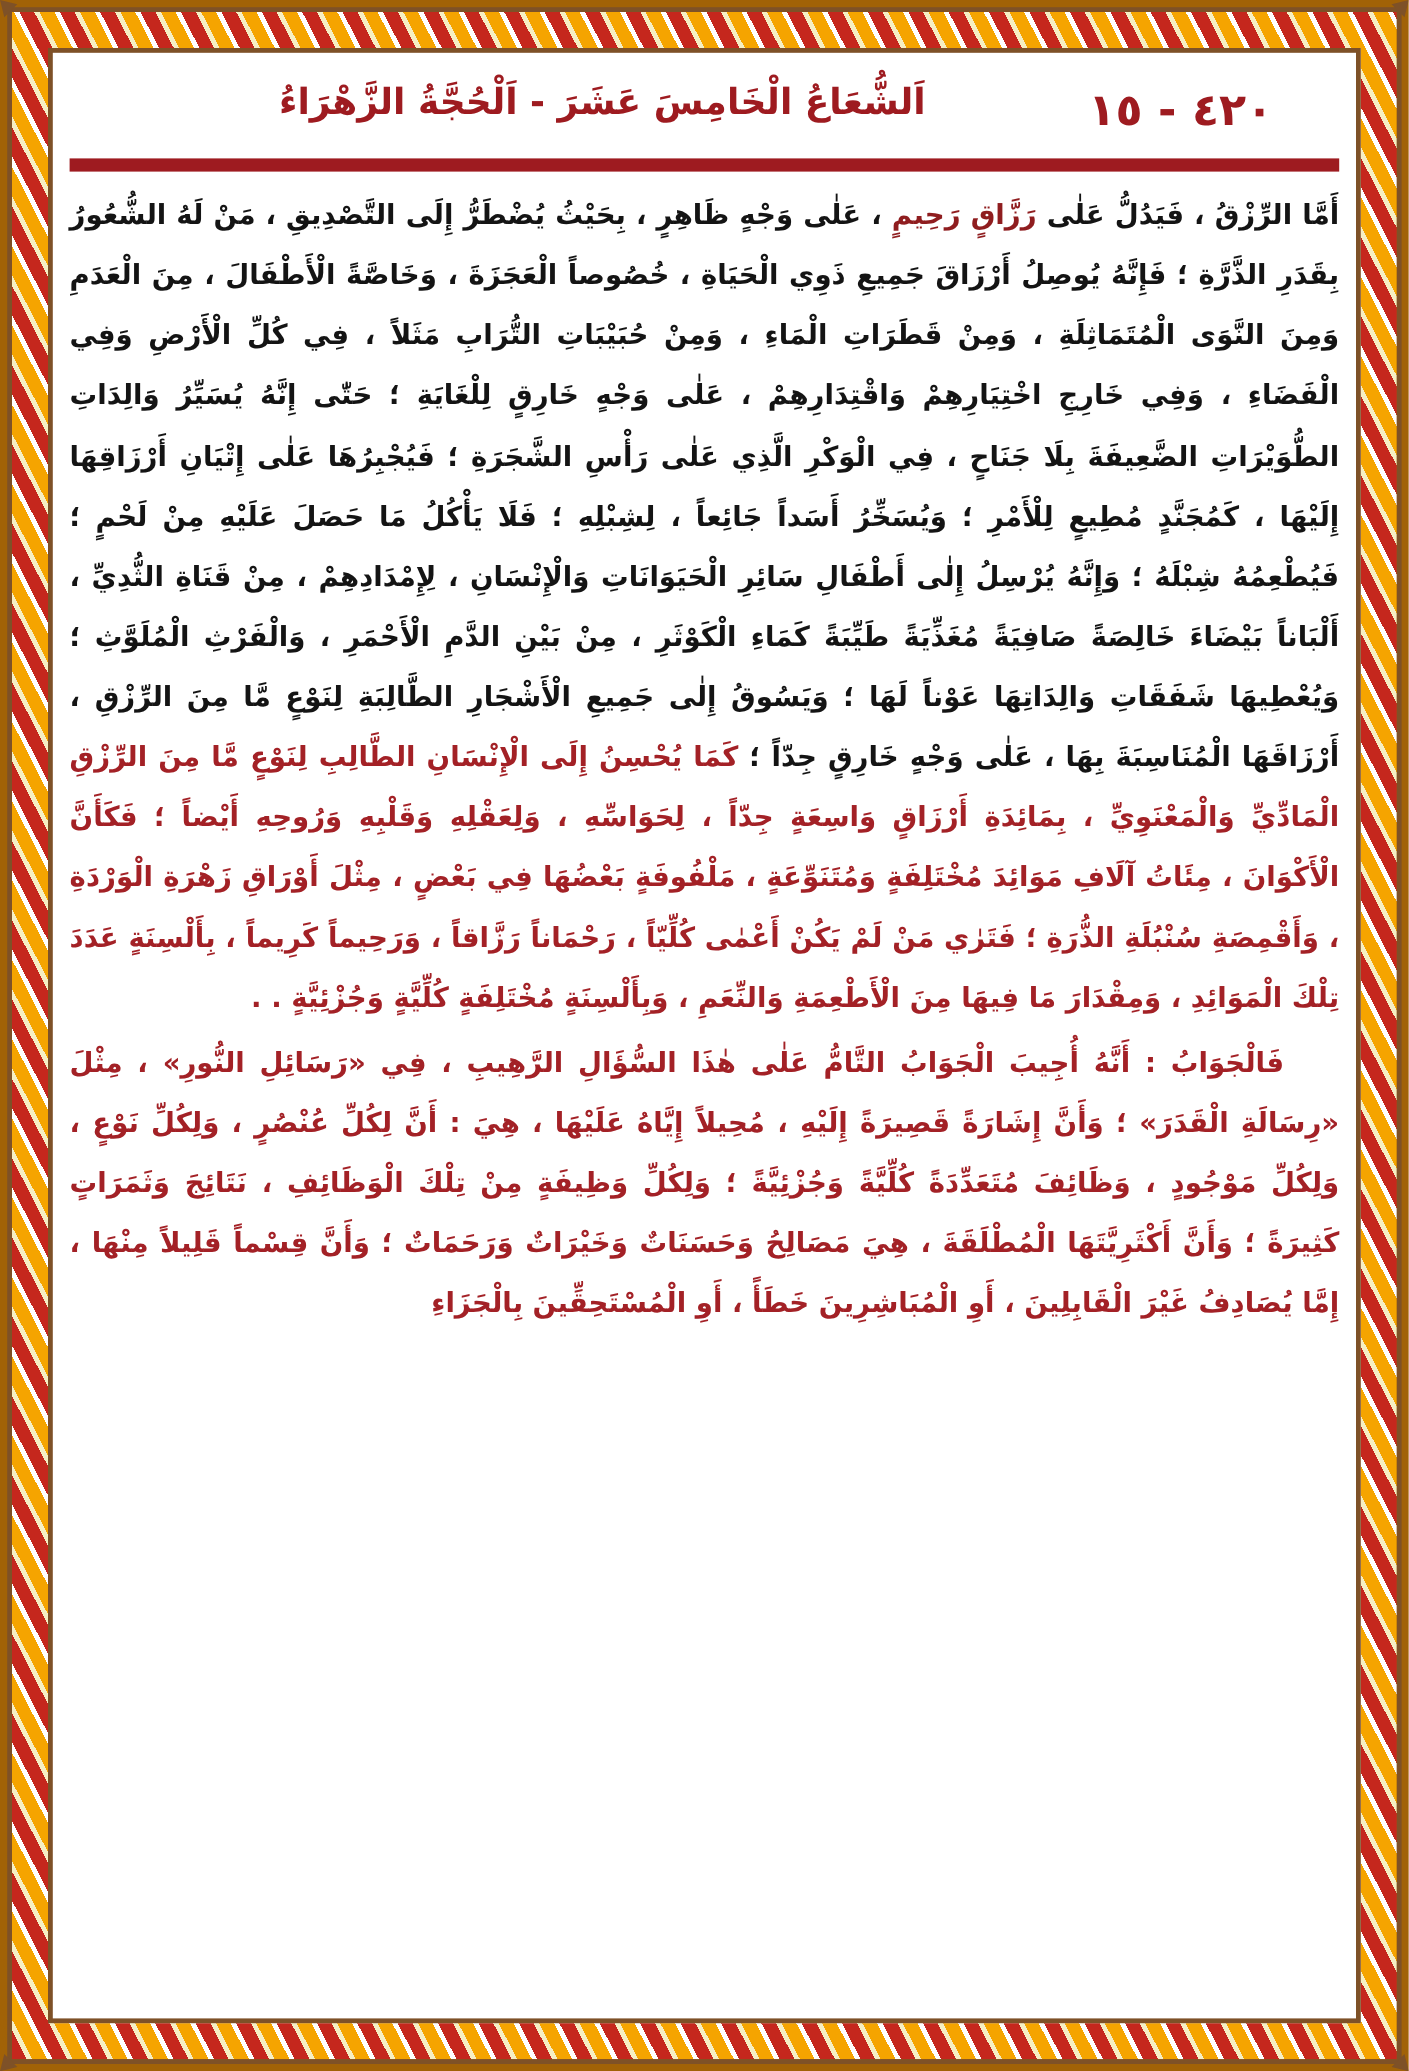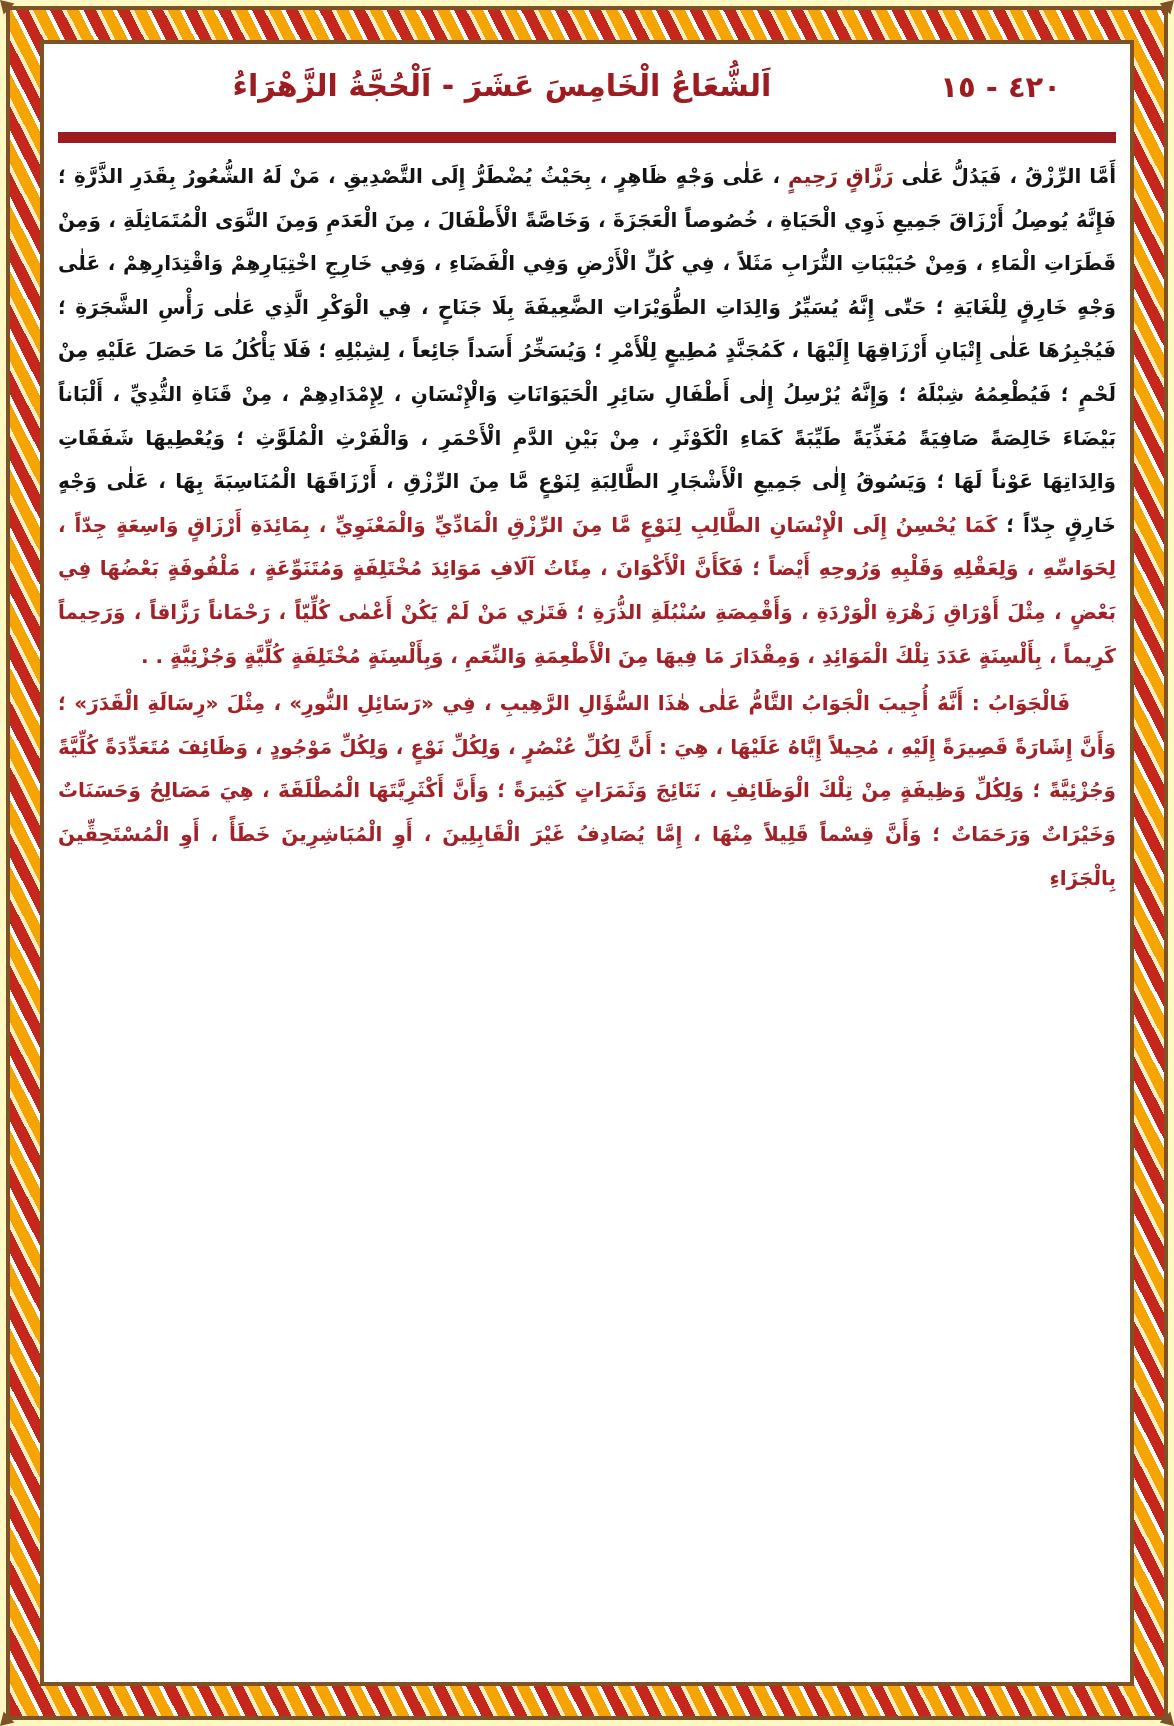--- a/index.html
+++ b/index.html
@@ -14,21 +14,21 @@
   }
   * { box-sizing: border-box; }
   html, body { margin: 0; padding: 0; }
   body {
     width: 1174px; height: 1726px;
     background: #ffffff;
     font-family: "DejaVu Sans", sans-serif;
     position: relative;
     overflow: hidden;
   }
-  .page { position: absolute; inset: 0; background: #fef9c3; }
+  .page { position: absolute; inset: 0; background: #a16207; }
 
   
   .band {
     position: absolute; inset: 6px;
     border: 4px solid var(--c-brown);
     background: repeating-linear-gradient(
       63deg,
       var(--c-border-red) 0 11px,
       var(--c-cream) 11px 15px,
       var(--c-gold) 15px 26px,
@@ -61,34 +61,34 @@
   header { position: relative; height: 66px; }
   .title {
     position: absolute; top: 8px; left: 0; right: 170px;
     text-align: center;
     font-size: 30px; font-weight: bold;
     color: var(--c-maroon);
     white-space: nowrap;
   }
   .page-number {
     position: absolute; top: 10px; right: 55px;
-    font-size: 29px; font-weight: bold;
+    font-size: 37px; font-weight: bold;
     color: var(--c-maroon);
     white-space: nowrap;
   }
 
   .rule {
     height: 5px;
     border-top: 3px solid var(--c-maroon);
     border-bottom: 8px solid var(--c-maroon);
     margin: 6px 0 12px;
   }
 
   .body-text {
-    font-size: 20px;
+    font-size: 23px;
     font-weight: bold;
     line-height: 2.18;
     text-align: justify;
     color: var(--c-black);
   }
   .body-text p { margin: 0 0 4px 0; }
   .body-text p.indent { text-indent: 46px; }
   .seg-black { color: var(--c-black); }
   .seg-phrase { color: var(--c-phrase); }
   .seg-red { color: var(--c-red); }

